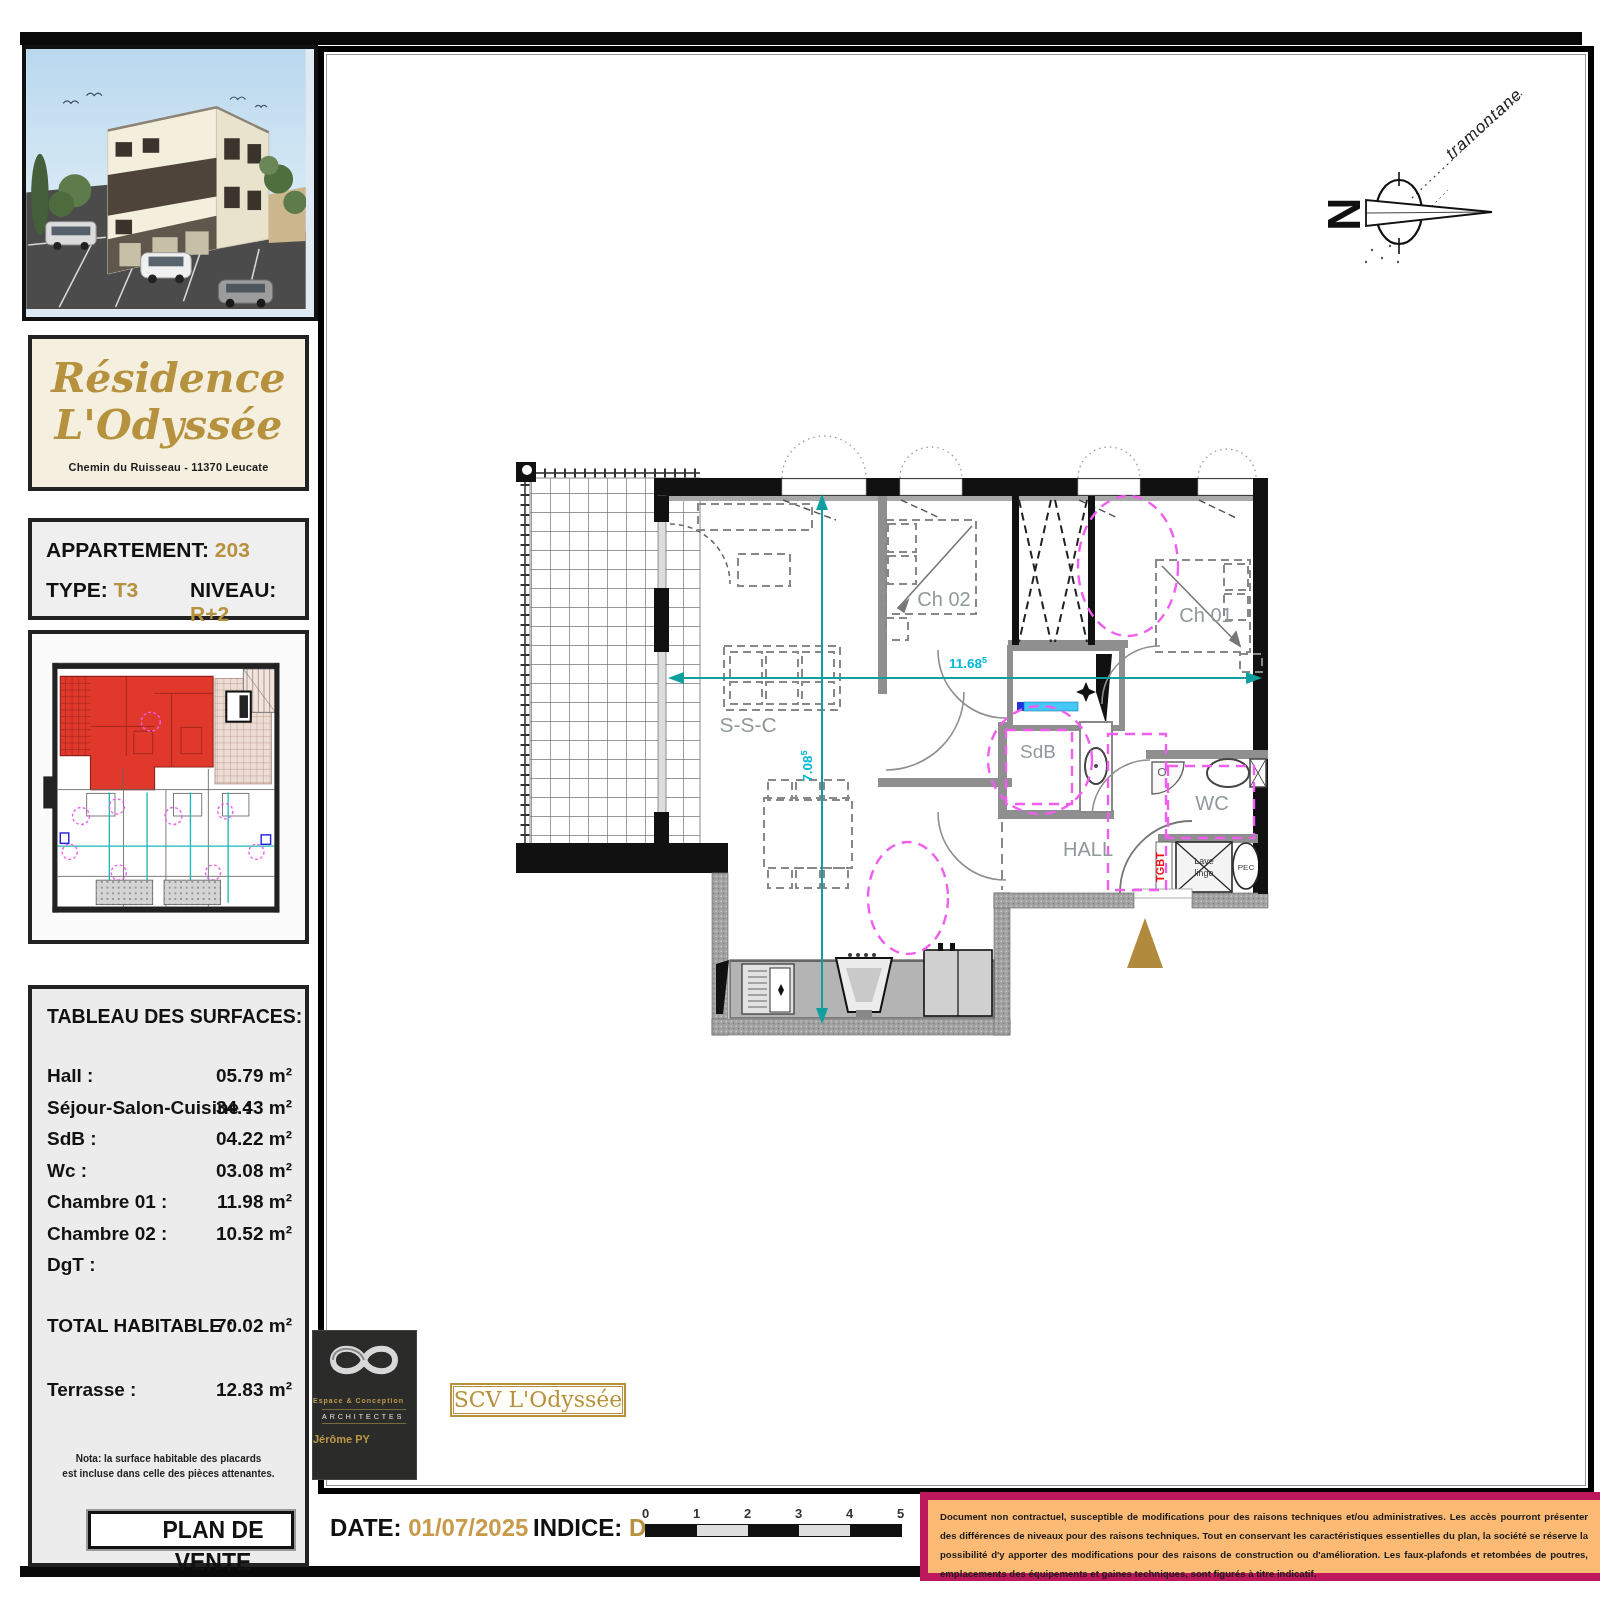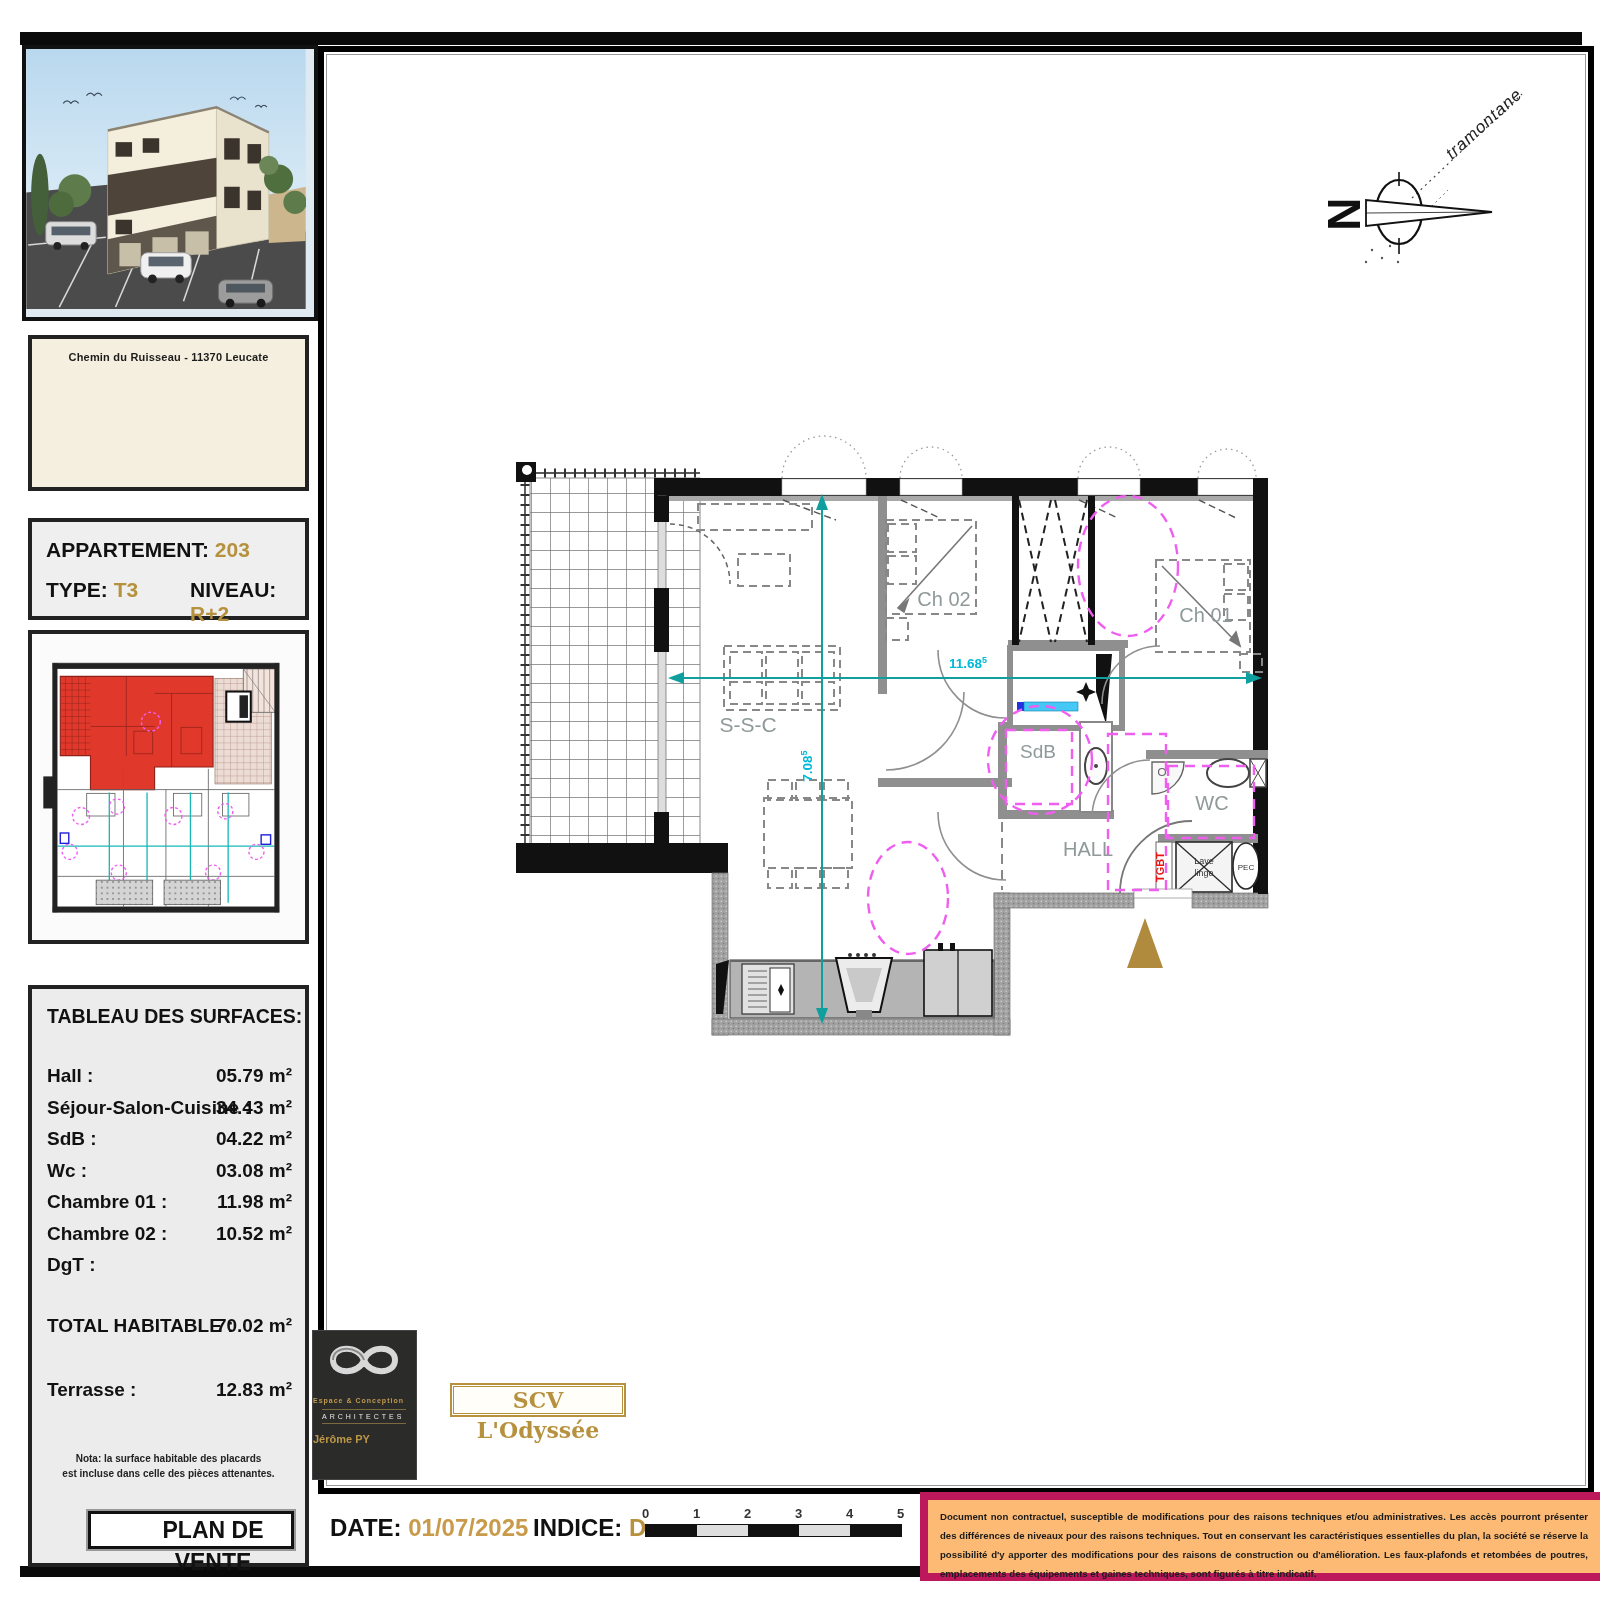--- a/index.html
+++ b/index.html
@@ -30,21 +30,21 @@
   .totrow .v,.terrow .v{position:absolute;right:0;}
   #surfBox .nota{position:absolute;left:0;top:462px;width:100%;text-align:center;font-size:10px;font-weight:bold;line-height:15px;color:#222;}
   #pdvBox{position:absolute;left:56px;top:522px;width:156px;height:32px;border:3px solid #111;box-shadow:0 0 0 2px #999;background:#fff;text-align:center;font-size:23px;font-weight:bold;line-height:32px;color:#111;padding-left:44px;}
   
   #mainBox{left:318px;top:46px;width:1264px;height:1436px;border:6px solid #000;box-shadow:inset 0 0 0 2px #fff,inset 0 0 0 3px #999;background:#fff;}
   
   #archLogo{left:312px;top:1330px;width:103px;height:148px;background:#2b2b29;border:1px solid #444;color:#ddd;}
   #archLogo .l1{font-size:7px;color:#c09a50;letter-spacing:1px;font-weight:bold;margin-top:4px;}
   #archLogo .l2{font-size:7px;color:#e8e8e8;letter-spacing:3px;margin-top:5px;border-top:1px solid #7a6a40;border-bottom:1px solid #7a6a40;padding:3px 0;width:84px;margin-left:9px;}
   #archLogo .l3{font-size:11px;color:#bd9748;margin-top:9px;font-weight:bold;}
-  #scvBox{left:450px;top:1383px;width:172px;height:30px;border:2px solid #b6913e;box-shadow:0 0 0 1px #fff inset,0 0 0 2px #b6913e inset;background:#fffef8;text-align:center;font-family:"DejaVu Serif",serif;font-weight:bold;font-size:22px;line-height:30px;color:#b6913e;}
+  #scvBox{left:450px;top:1383px;width:172px;height:30px;border:2px solid #b6913e;box-shadow:0 0 0 1px #fff inset,0 0 0 2px #b6913e inset;background:#fffef8;text-align:center;font-family:"DejaVu Serif",serif;font-weight:normal;font-size:22px;line-height:30px;color:#b6913e;}
   
   #dateBlock{left:330px;top:1514px;font-size:24px;font-weight:bold;color:#111;}
   #dateBlock .gold{color:#c89a4a;text-align:right;}
   #indiceBlock{left:533px;top:1514px;font-size:24px;font-weight:bold;color:#111;}
   #scaleBar{left:645px;top:1506px;width:258px;height:42px;}
   #scaleBar .nums{position:relative;height:18px;font-size:13px;font-weight:bold;color:#333;}
   #scaleBar .nums span{position:absolute;top:0;}
   #scaleBar .segs{display:flex;height:11px;border:1.5px solid #111;width:255px;}
   #scaleBar .segs div{width:51px;height:100%;}
   .segB{background:#111;} .segW{background:#dedede;}
@@ -122,20 +122,22 @@
         <circle cx="158" cy="237" r="4.5" fill="#222"></circle>
       <rect x="198" y="238" width="56" height="24" rx="7" fill="#9c9c9c" stroke="#6a6a6a"></rect>
       <rect x="206" y="242" width="40" height="9" fill="#4e565e"></rect>
       <circle cx="210" cy="262" r="4.5" fill="#1a1a1a"></circle>
         <circle cx="242" cy="262" r="4.5" fill="#1a1a1a"></circle>
     </g>
   </svg>
 </div>
 
 <div class="abs" id="titleBox">
+  <div class="title-line tl1">Résidence</div>
+  <div class="title-line">L'Odyssée</div>
   <div class="addr">Chemin du Ruisseau - 11370 Leucate</div>
 </div>
 
 <div class="abs" id="infoBox">
   <div class="row1">
     <span>APPARTEMENT:</span>
     <span class="gold">203</span>
   </div>
   <div class="row2a">
     <span>TYPE:</span>

